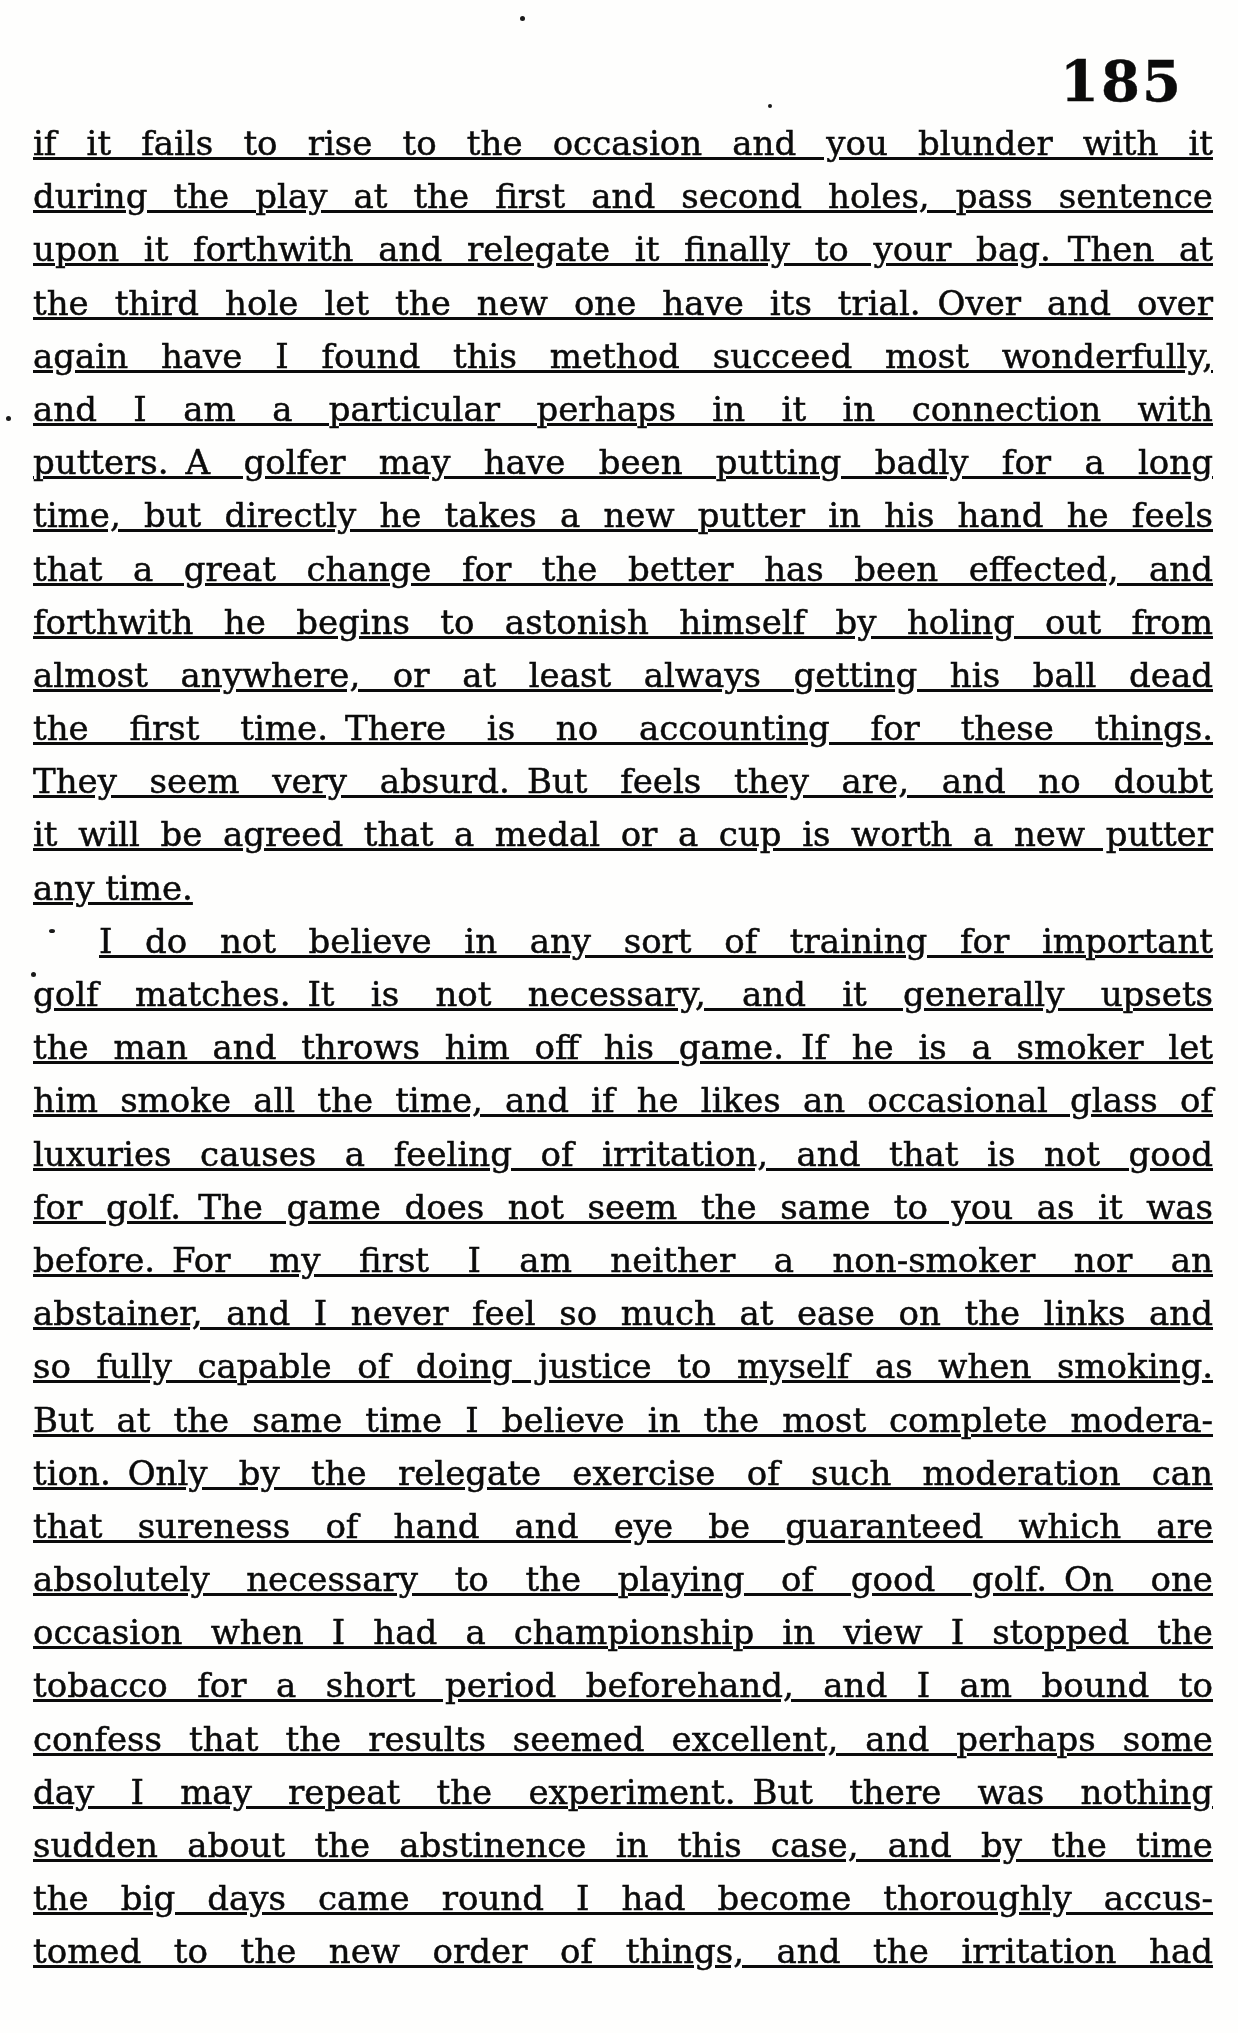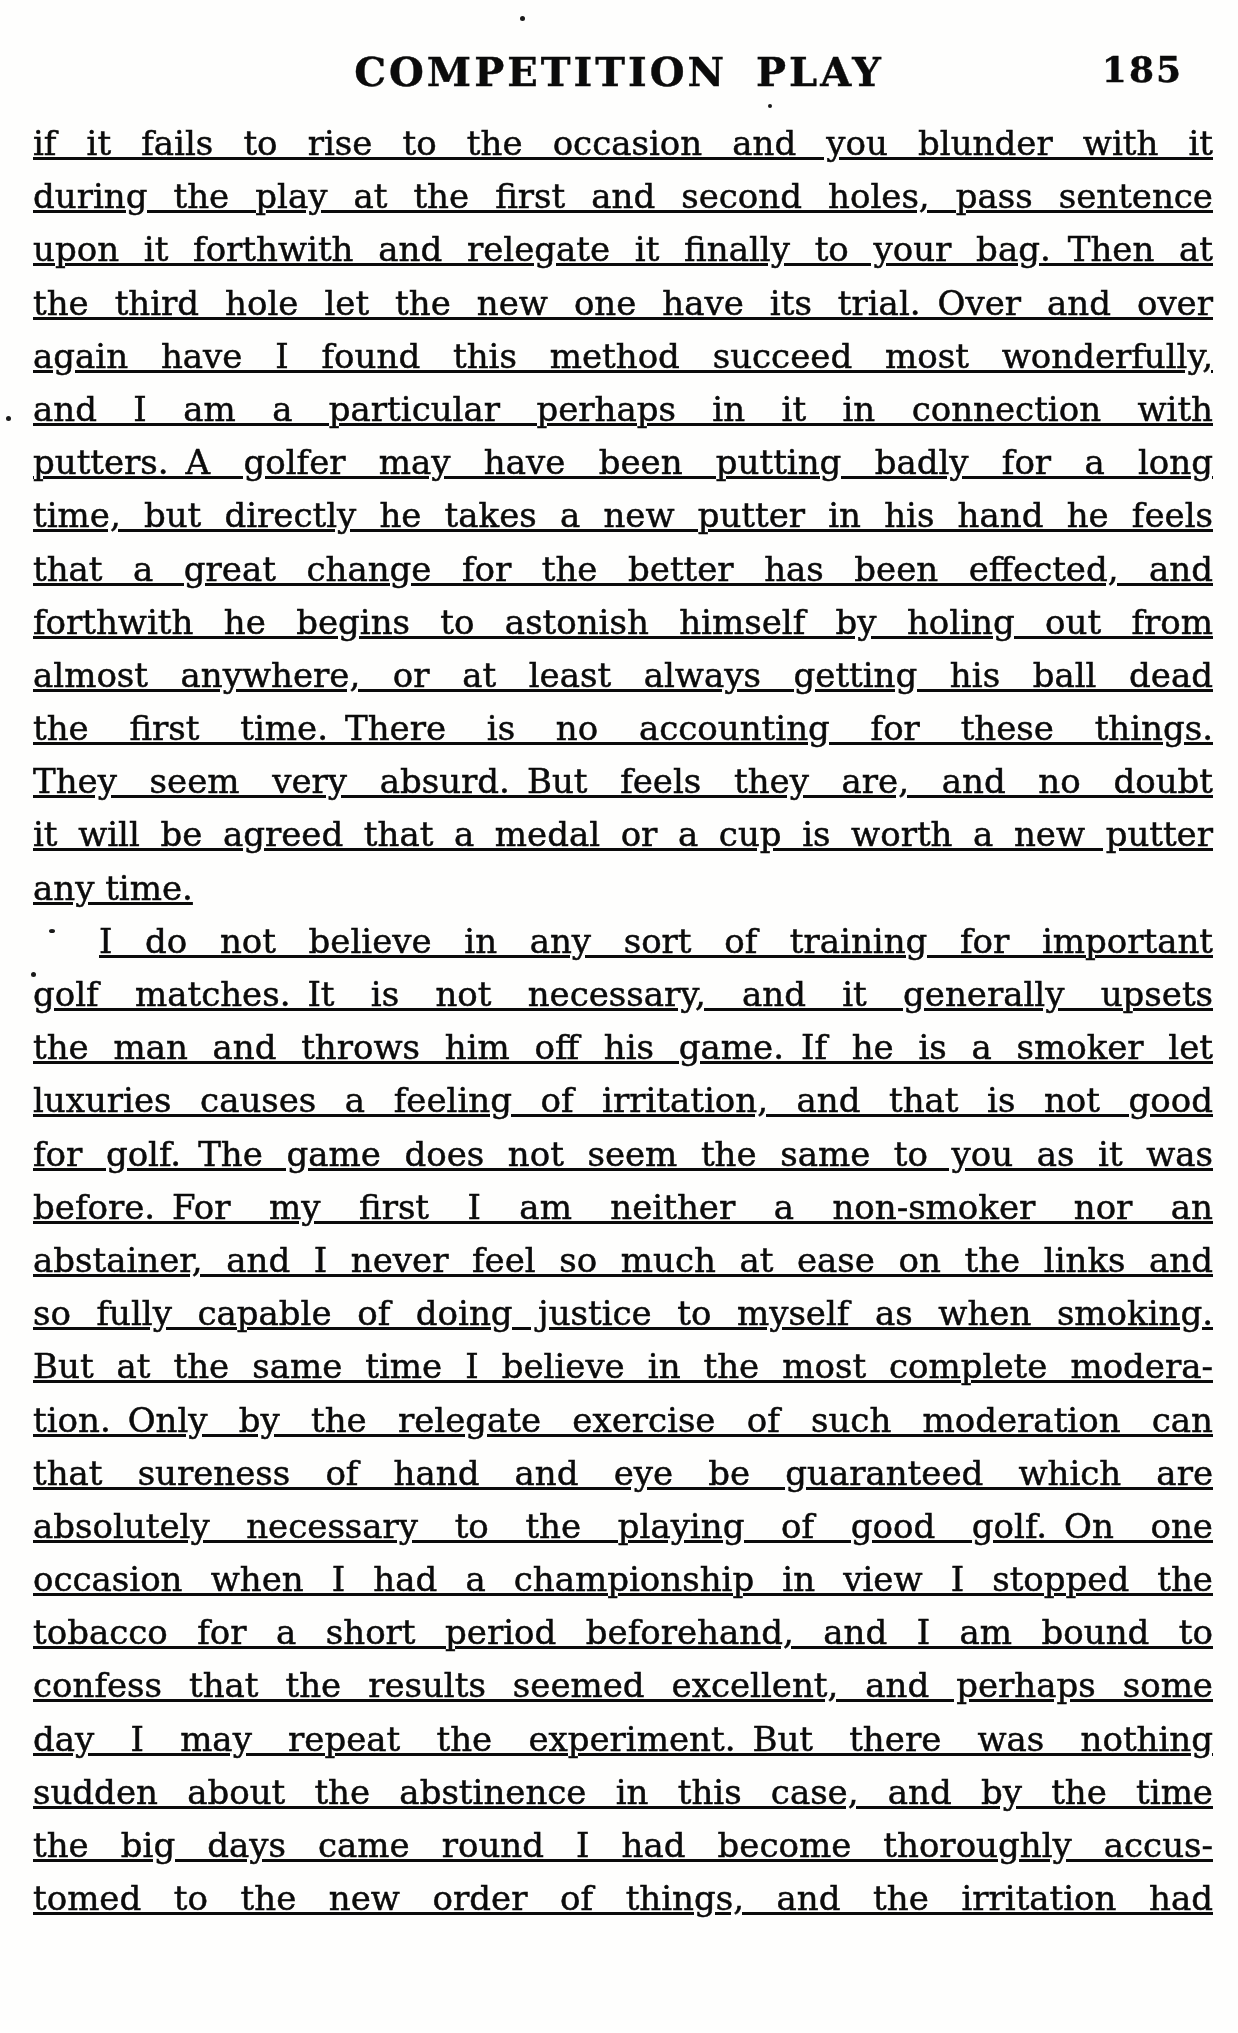--- a/index.html
+++ b/index.html
@@ -30,21 +30,21 @@
     font-size: 40px;
     font-weight: bold;
     letter-spacing: 3px;
     word-spacing: 12px;
     -webkit-text-stroke: 0.4px #0b0b0b;
   }
   .page-number {
     position: absolute;
     right: 55px;
     top: 0;
-    font-size: 36px;
+    font-size: 56px;
     font-weight: bold;
     letter-spacing: 2px;
     word-spacing: normal;
   }
   .page-text {
     position: absolute;
     left: 33px;
     top: 117px;
     width: 1180px;
     text-decoration: underline;
@@ -74,21 +74,20 @@
   .speck-3 { left: 6px;   top: 416px; width: 5px; height: 5px; }
   .speck-4 { left: 49px;  top: 929px; width: 6px; height: 4px; }
   .speck-5 { left: 31px;  top: 972px; width: 5px; height: 5px; }
 </style>
 </head>
 <body>
 
 <div class="page">
 
   <div class="running-head">
-    <span>COMPETITION PLAY</span>
     <span class="page-number">185</span>
   </div>
 
   <div class="page-text" id="page-text">
       <div class="text-line">if it fails to rise to the occasion and you blunder with it</div>
       <div class="text-line">during the play at the first and second holes, pass sentence</div>
       <div class="text-line">upon it forthwith and relegate it finally to your bag. Then at</div>
       <div class="text-line">the third hole let the new one have its trial. Over and over</div>
       <div class="text-line">again have I found this method succeed most wonderfully,</div>
       <div class="text-line">and I am a particular perhaps in it in connection with</div>
@@ -97,20 +96,21 @@
       <div class="text-line">that a great change for the better has been effected, and</div>
       <div class="text-line">forthwith he begins to astonish himself by holing out from</div>
       <div class="text-line">almost anywhere, or at least always getting his ball dead</div>
       <div class="text-line">the first time. There is no accounting for these things.</div>
       <div class="text-line">They seem very absurd. But feels they are, and no doubt</div>
       <div class="text-line">it will be agreed that a medal or a cup is worth a new putter</div>
       <div class="text-line para-end">any time.</div>
       <div class="text-line indent">I do not believe in any sort of training for important</div>
       <div class="text-line">golf matches. It is not necessary, and it generally upsets</div>
       <div class="text-line">the man and throws him off his game. If he is a smoker let</div>
+      <div class="text-line">him smoke all the time, and if he likes an occasional glass of</div>
       <div class="text-line">luxuries causes a feeling of irritation, and that is not good</div>
       <div class="text-line">for golf. The game does not seem the same to you as it was</div>
       <div class="text-line">before. For my first I am neither a non-smoker nor an</div>
       <div class="text-line">abstainer, and I never feel so much at ease on the links and</div>
       <div class="text-line">so fully capable of doing justice to myself as when smoking.</div>
       <div class="text-line">But at the same time I believe in the most complete modera-</div>
       <div class="text-line">tion. Only by the relegate exercise of such moderation can</div>
       <div class="text-line">that sureness of hand and eye be guaranteed which are</div>
       <div class="text-line">absolutely necessary to the playing of good golf. On one</div>
       <div class="text-line">occasion when I had a championship in view I stopped the</div>

